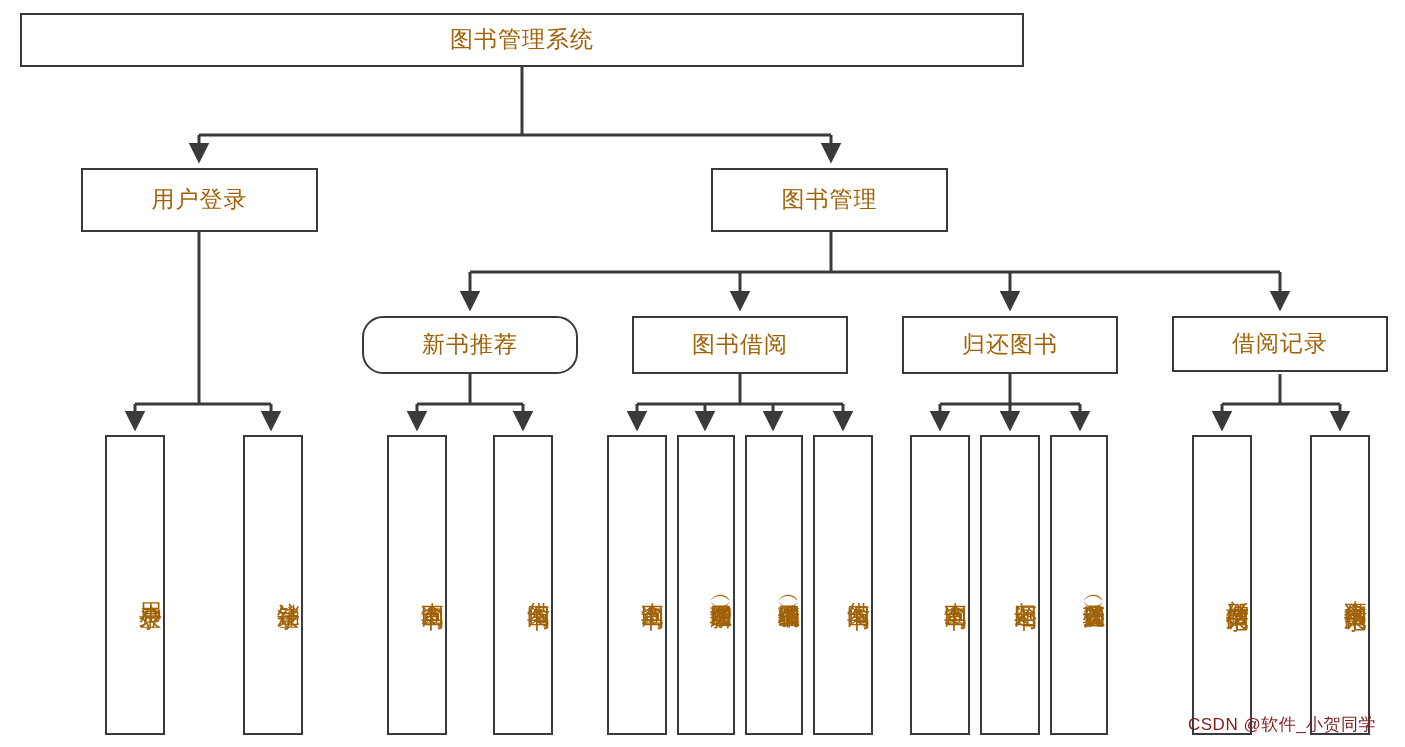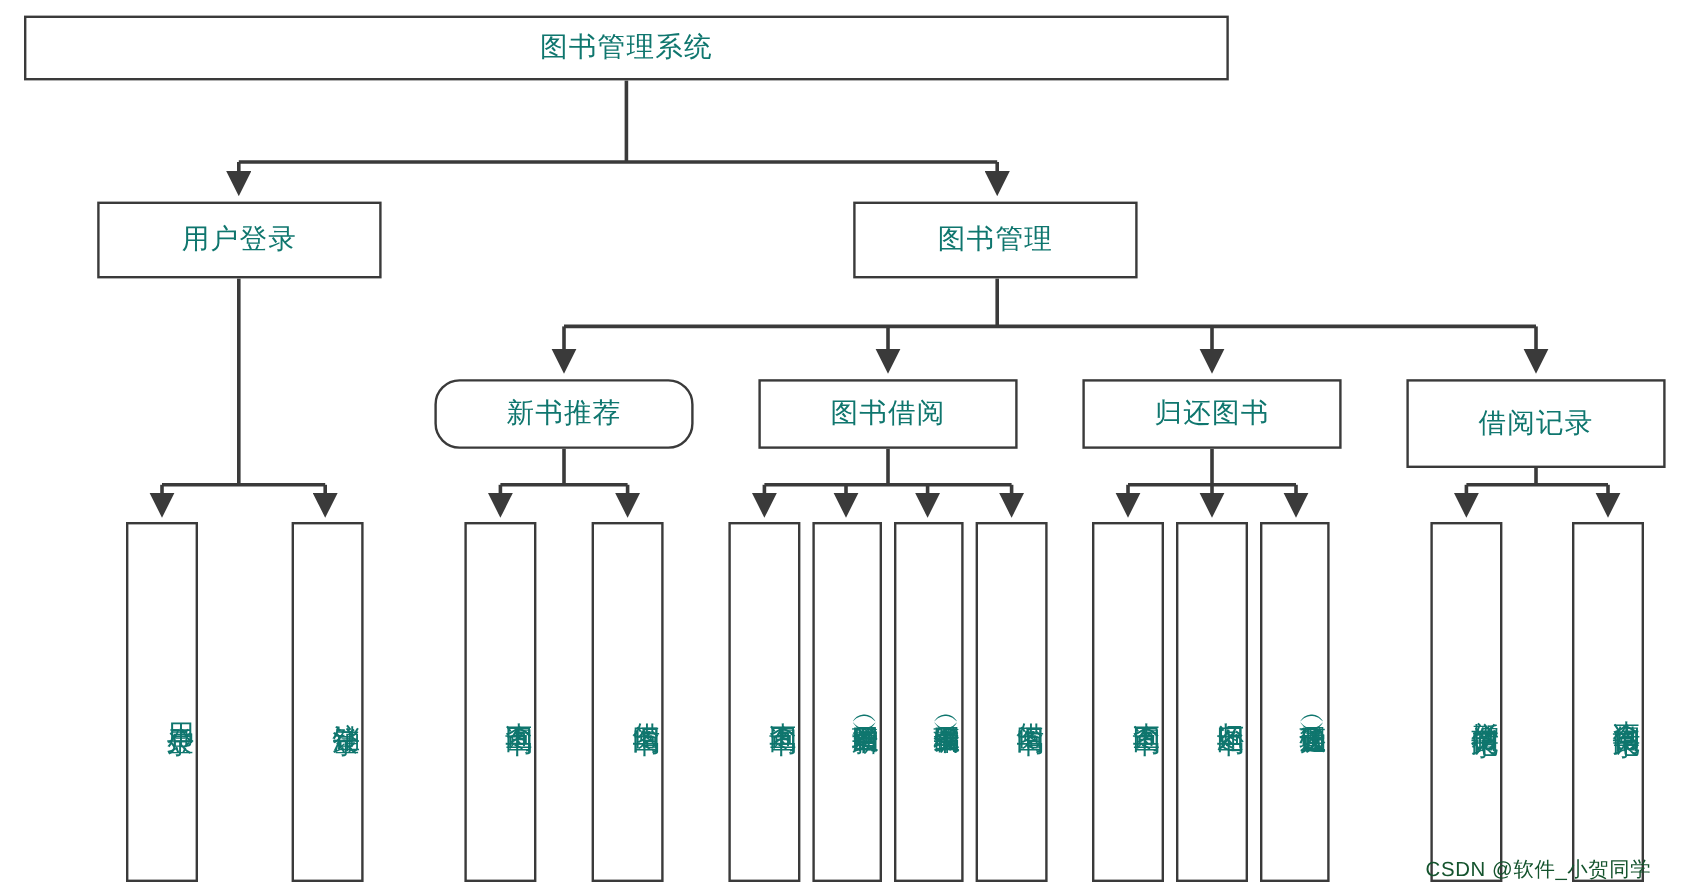--- a/index.html
+++ b/index.html
@@ -24,21 +24,21 @@
     height: 747px;
   }
   .node {
     position: absolute;
     box-sizing: border-box;
     background: #ffffff;
     border: 2.5px solid #3a3a3a;
     display: flex;
     align-items: center;
     justify-content: center;
-    color: #0f766e;
+    color: #a16207;
   }
   .node-h {
     font-size: 23px;
     letter-spacing: 1px;
     line-height: 1.1;
     white-space: nowrap;
   }
   .node-root {
     font-size: 23px;
   }
@@ -55,21 +55,21 @@
   }
   .node-v.tight {
     letter-spacing: 0px;
     font-size: 22px;
   }
   .watermark {
     position: absolute;
     left: 1188px;
     top: 713px;
     font-size: 17px;
-    color: #14532d;
+    color: #7f1d1d;
     white-space: nowrap;
     letter-spacing: 0.5px;
   }
 </style>
 </head>
 <body>
 
 <div id="stage">
 
   <svg id="wires" viewBox="0 0 1405 747">
@@ -127,21 +127,21 @@
   <div class="node node-h" style="left:81px; top:168px; width:237px; height:64px;">用户登录</div>
 
   <div class="node node-h" style="left:711px; top:168px; width:237px; height:64px;">图书管理</div>
 
   <div class="node node-h" style="left:362px; top:316px; width:216px; height:58px;border-radius:21px;">新书推荐</div>
 
   <div class="node node-h" style="left:632px; top:316px; width:216px; height:58px;text-align:right;">图书借阅</div>
 
   <div class="node node-h" style="left:902px; top:316px; width:216px; height:58px;">归还图书</div>
 
-  <div class="node node-h" style="left:1172px; top:316px; width:216px; height:74px;">借阅记录</div>
+  <div class="node node-h" style="left:1172px; top:316px; width:216px; height:56px;">借阅记录</div>
 
   <div class="node node-v" style="left:105px; top:435px; width:60px; height:300px;">用户登录</div>
 
   <div class="node node-v" style="left:243px; top:435px; width:60px; height:300px;">注销登录</div>
 
   <div class="node node-v" style="left:387px; top:435px; width:60px; height:300px;">查询图书</div>
 
   <div class="node node-v" style="left:493px; top:435px; width:60px; height:300px;">借阅图书</div>
 
   <div class="node node-v" style="left:607px; top:435px; width:60px; height:300px;">查询图书</div>

